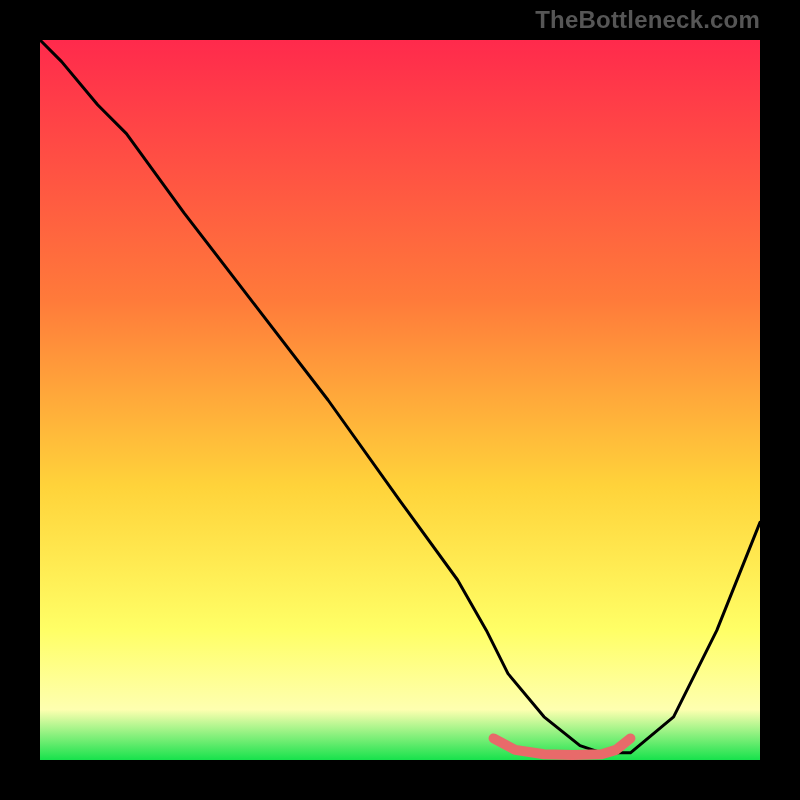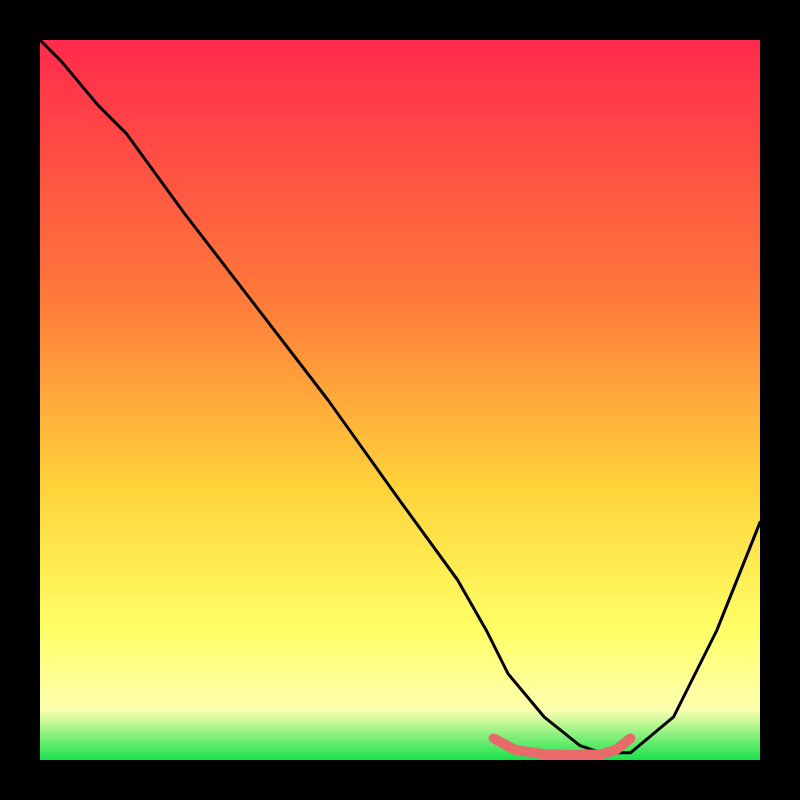--- a/index.html
+++ b/index.html
@@ -34,20 +34,21 @@
     font-weight: 600;
     color: #565656;
     letter-spacing: 0.2px;
   }
   svg { display: block; }
 </style>
 </head>
 <body>
 
 <div class="frame">
+  <div class="watermark">TheBottleneck.com</div>
   <div class="plot">
     <svg id="chart-svg" width="720" height="720" viewBox="0 0 720 720">
       <defs>
         <linearGradient id="bgGrad" x1="0" y1="0" x2="0" y2="1">
             <stop offset="0%" stop-color="#ff2a4c"></stop>
             <stop offset="36%" stop-color="#ff7a3a"></stop>
             <stop offset="62%" stop-color="#ffd33a"></stop>
             <stop offset="82%" stop-color="#ffff66"></stop>
             <stop offset="93%" stop-color="#feffb0"></stop>
             <stop offset="100%" stop-color="#17e24c"></stop>

